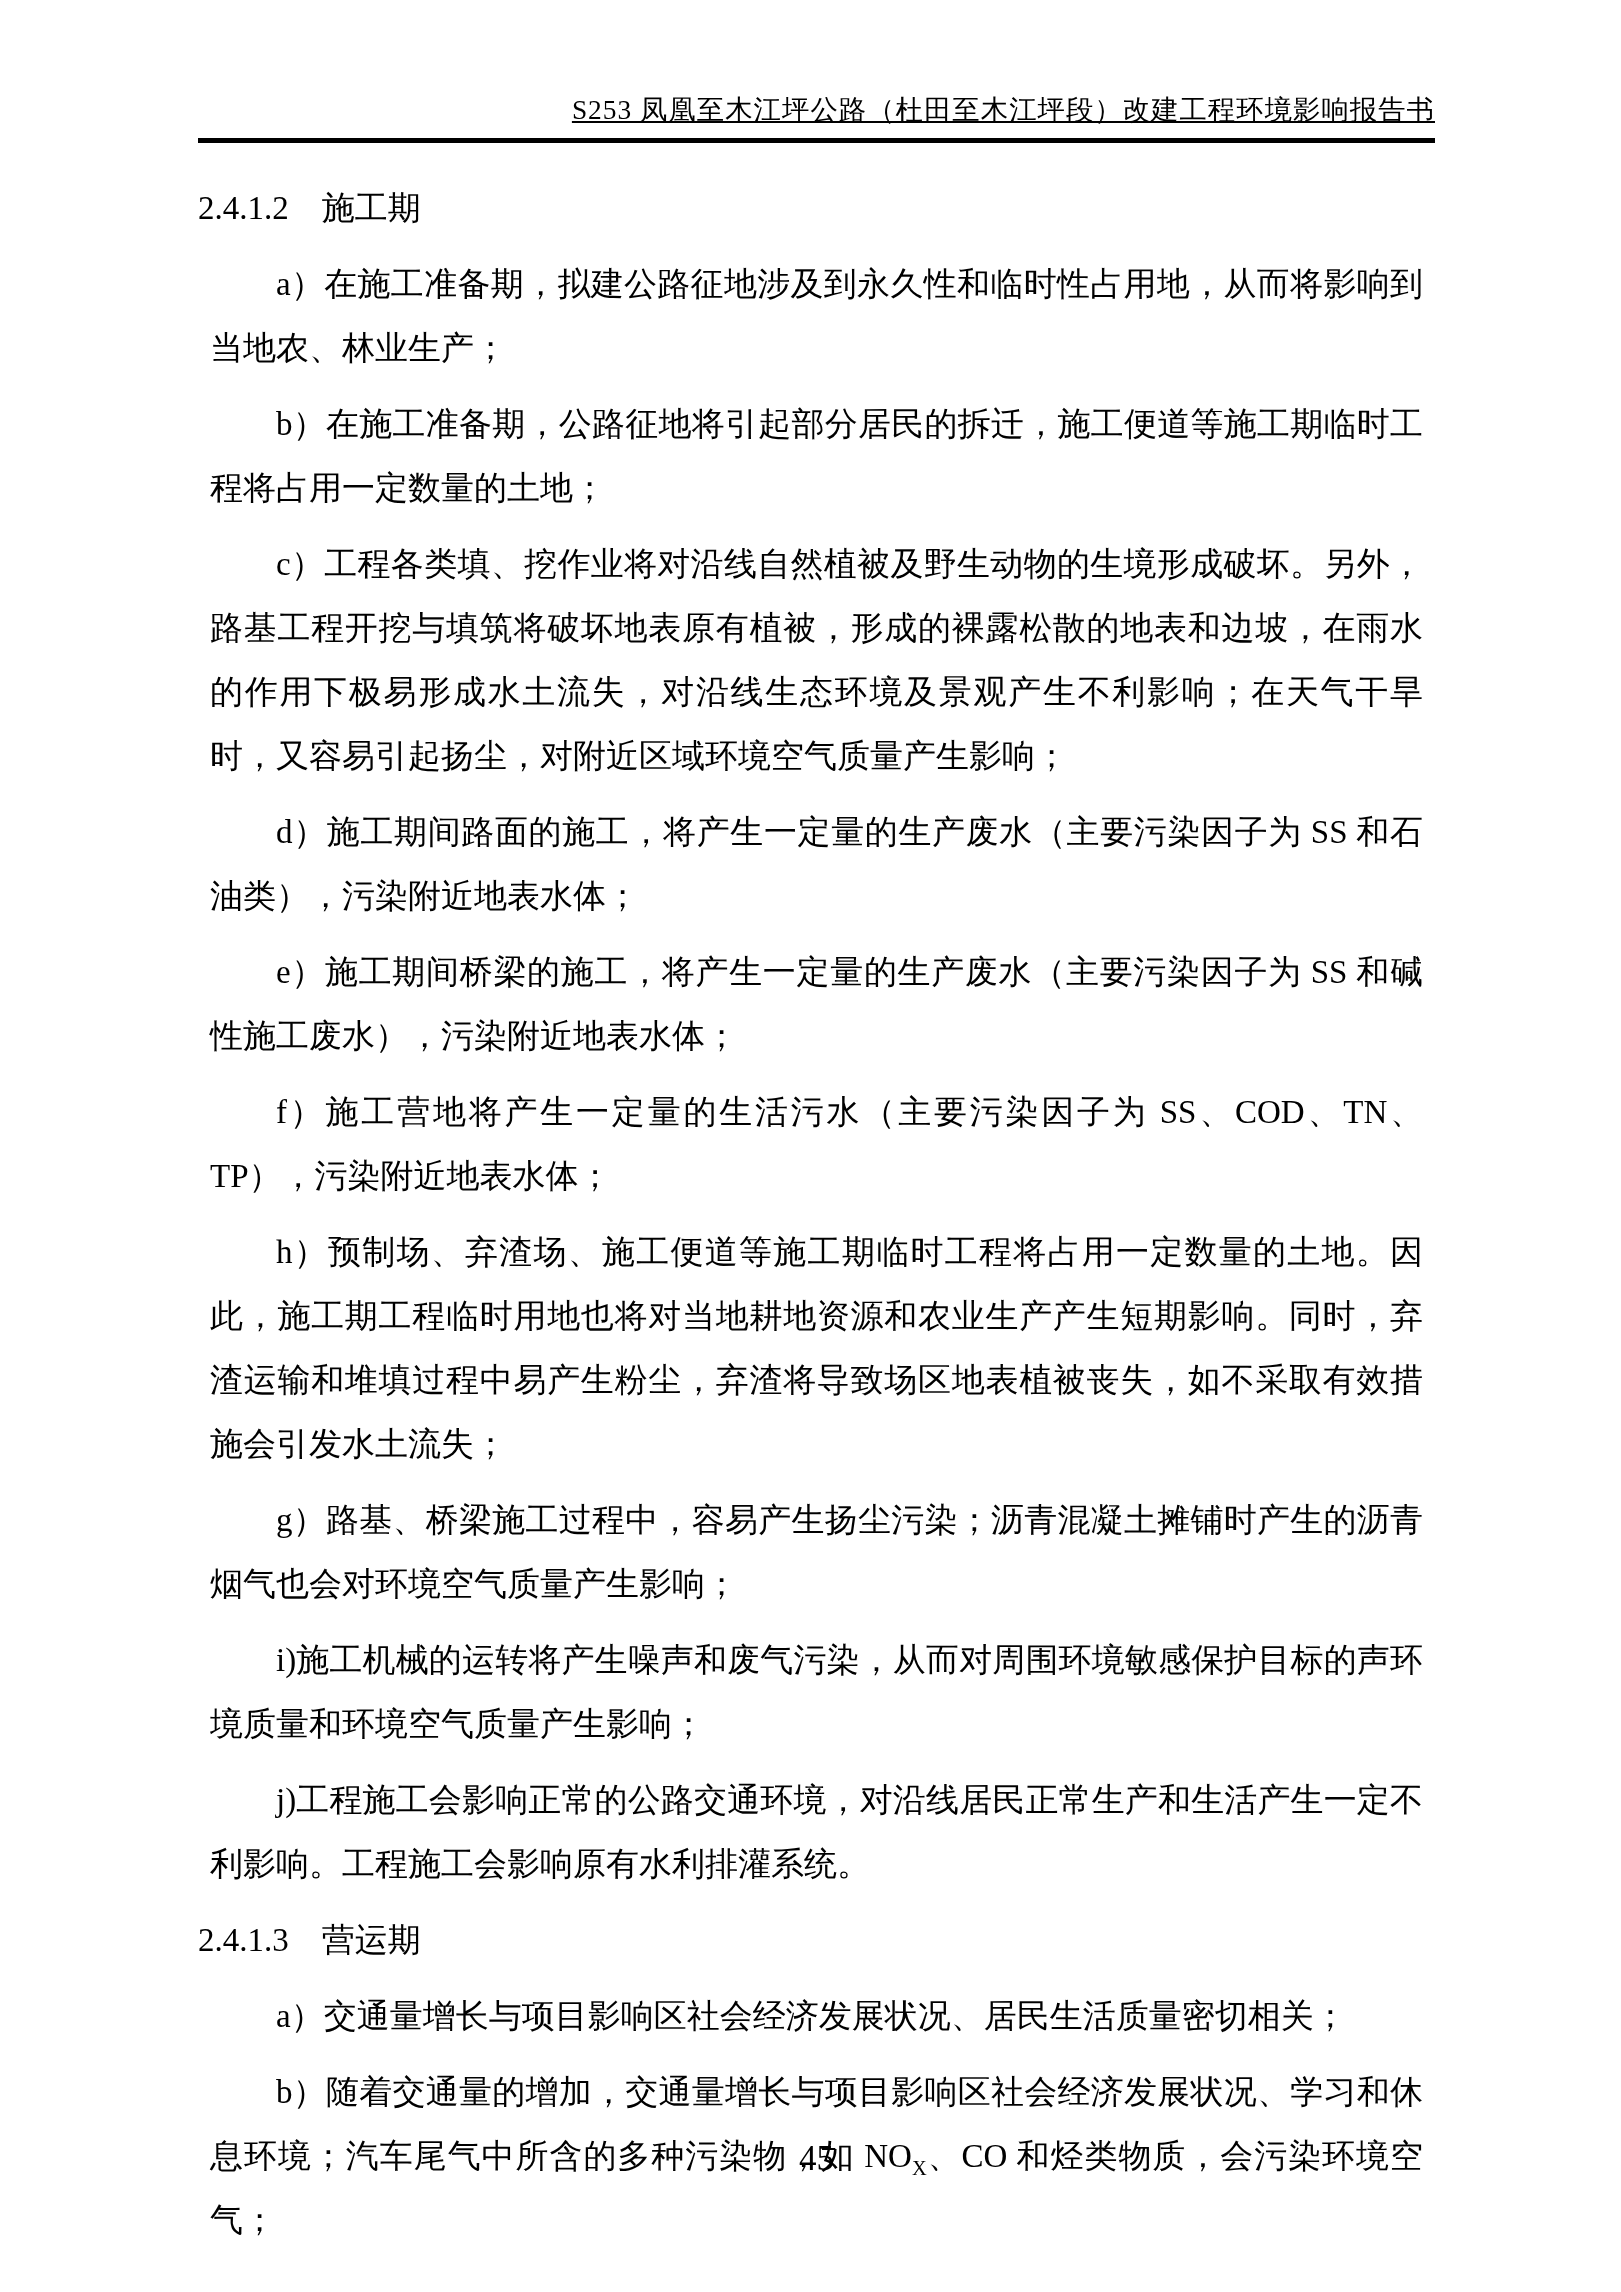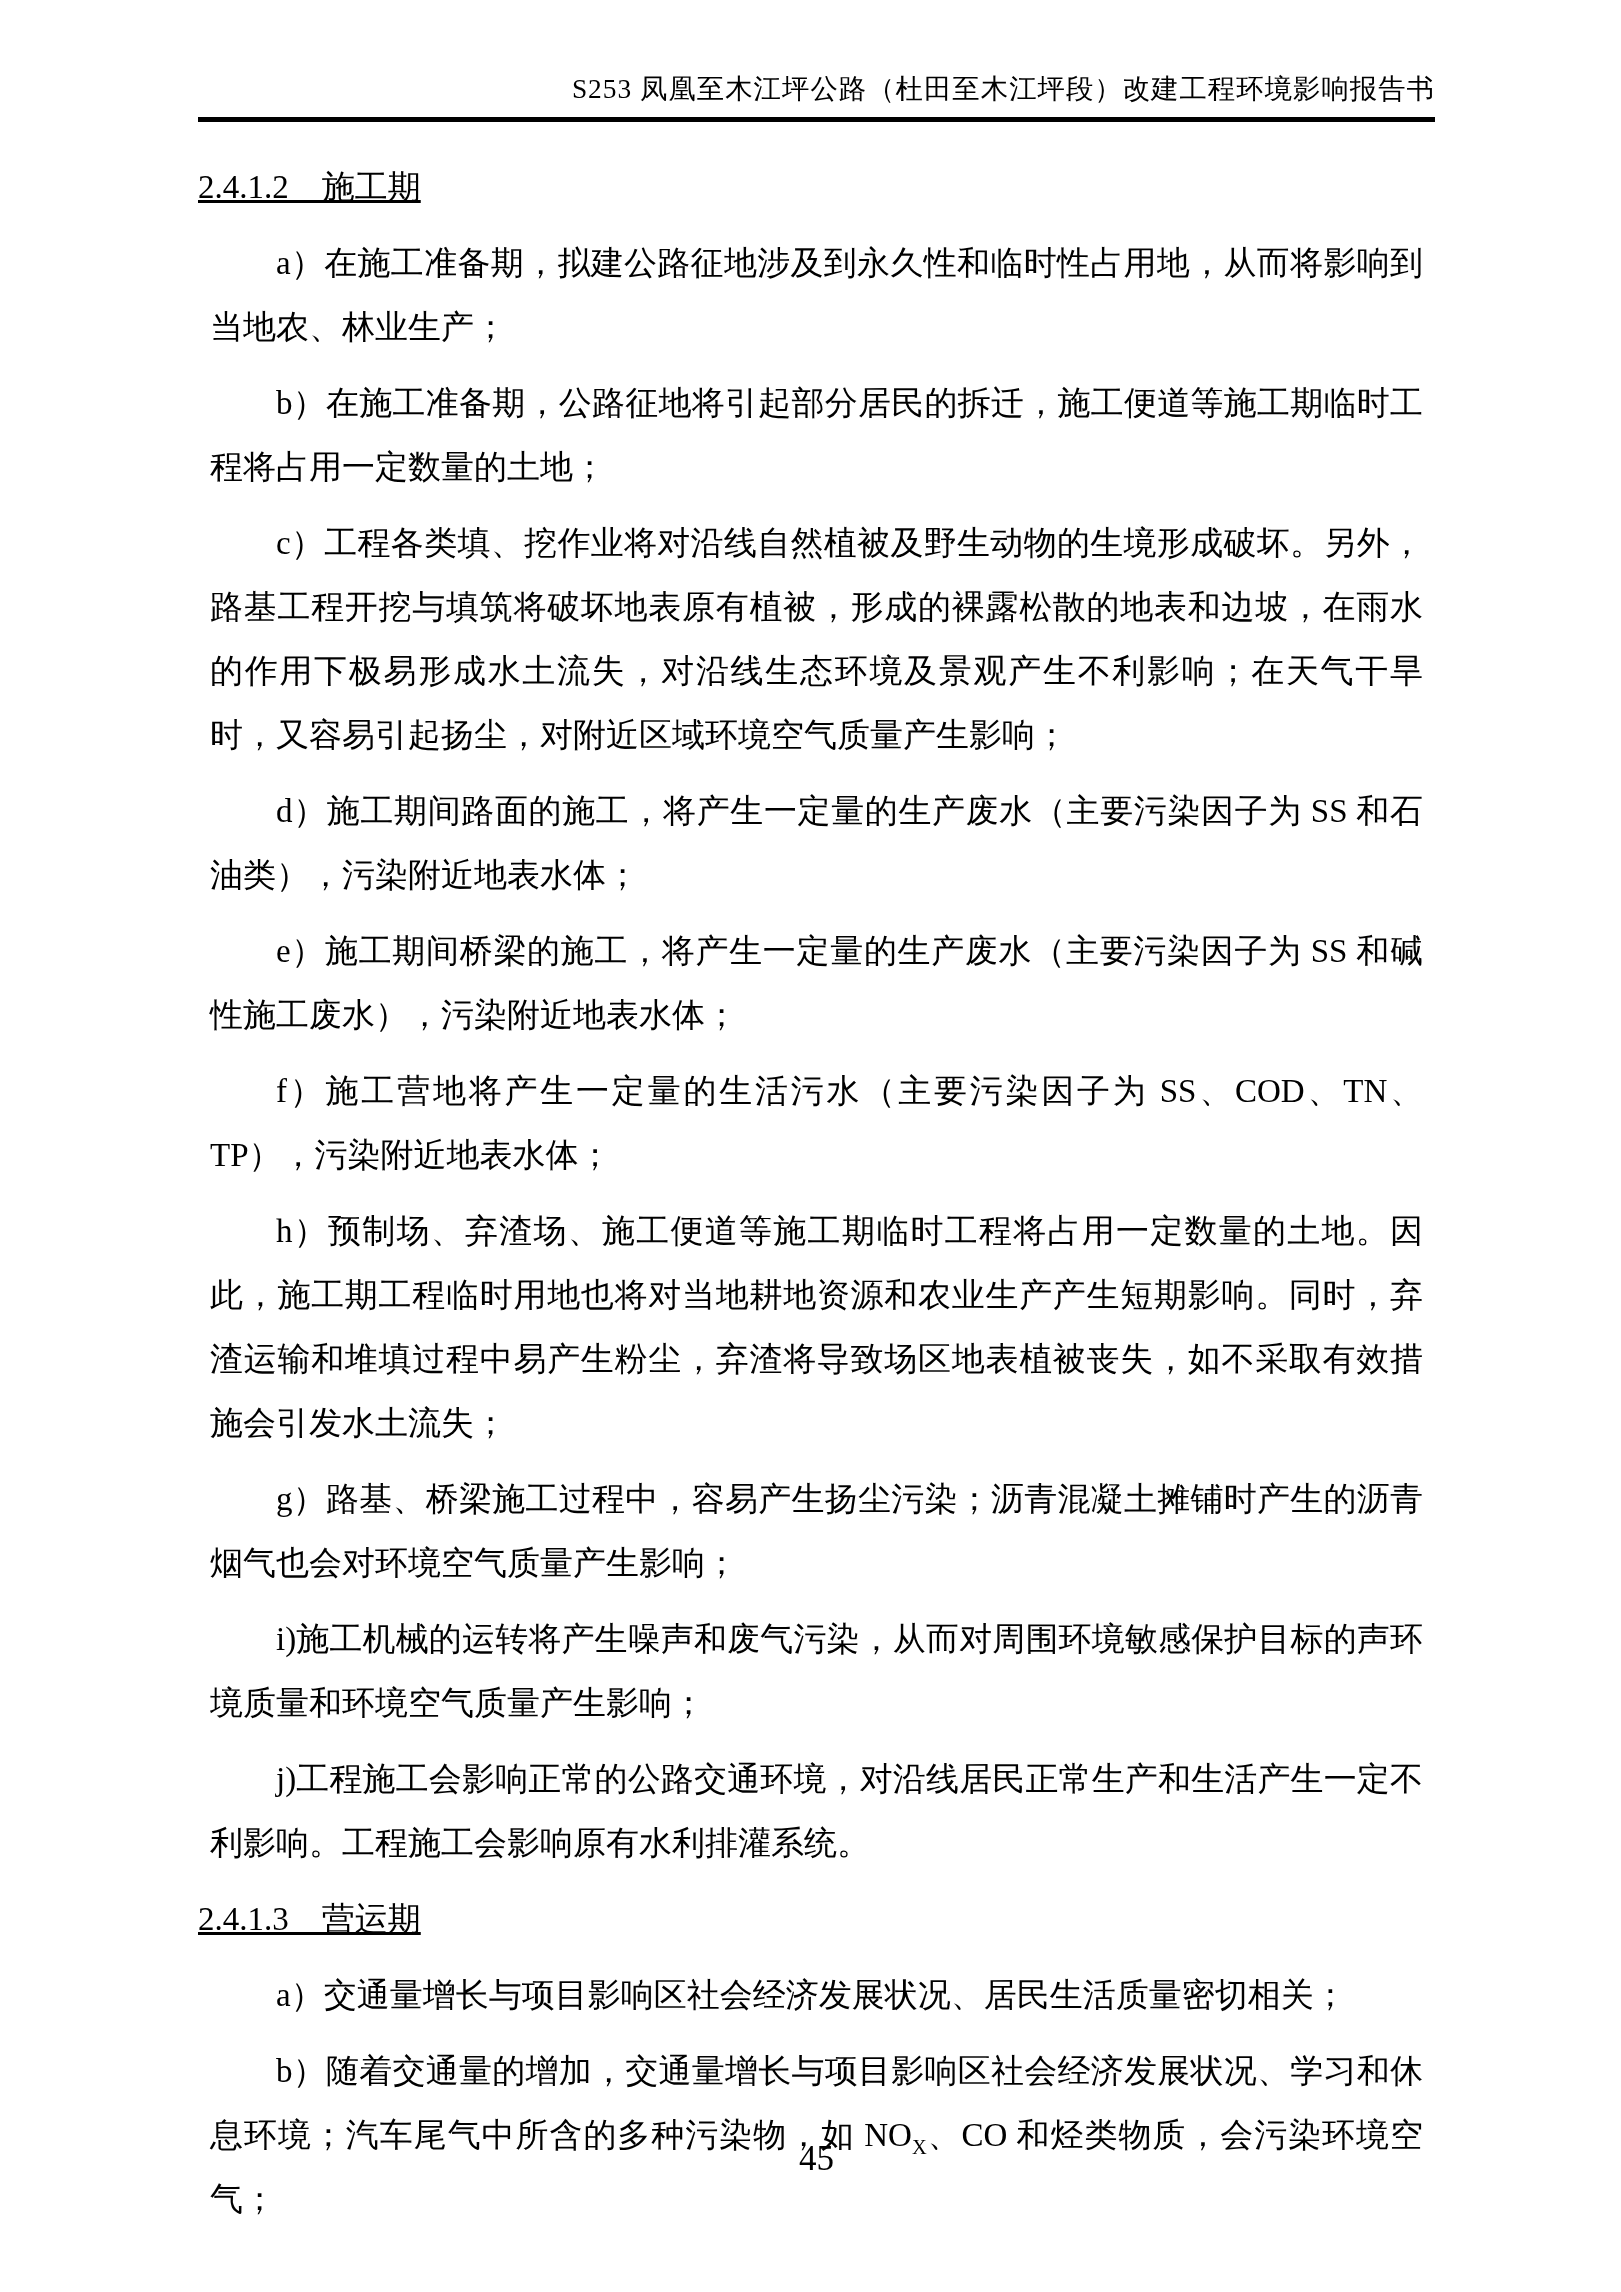--- a/index.html
+++ b/index.html
@@ -12,21 +12,22 @@
     width: 1621px;
     height: 2293px;
     background: #ffffff;
     color: #000000;
     box-sizing: border-box;
     padding: 0 186px 0 198px;
     font-family: "Liberation Serif", "DejaVu Serif", serif;
     overflow: hidden;
   }
   .page-header {
-    padding-top: 72px;
+    padding-top: 93px;
+    text-decoration: underline;
   }
   .header-title {
     text-align: right;
     font-size: 27.4px;
     line-height: 35px;
     letter-spacing: 1px;
   }
   .header-rule {
     height: 4.9px;
     background: #000000;
@@ -37,21 +38,20 @@
     font-size: 33px;
     line-height: 64px;
     text-align: justify;
     text-align-last: left;
   }
   .sec-heading {
     font-size: 33px;
     font-weight: normal;
     margin: 0;
     text-indent: 0;
-    text-decoration: underline;
   }
   .para {
     margin: 12px;
     text-indent: 2em;
     font-family: Liberation Serif, serif;
   }
   .para sub {
     font-size: 0.62em;
     line-height: 0;
   }

